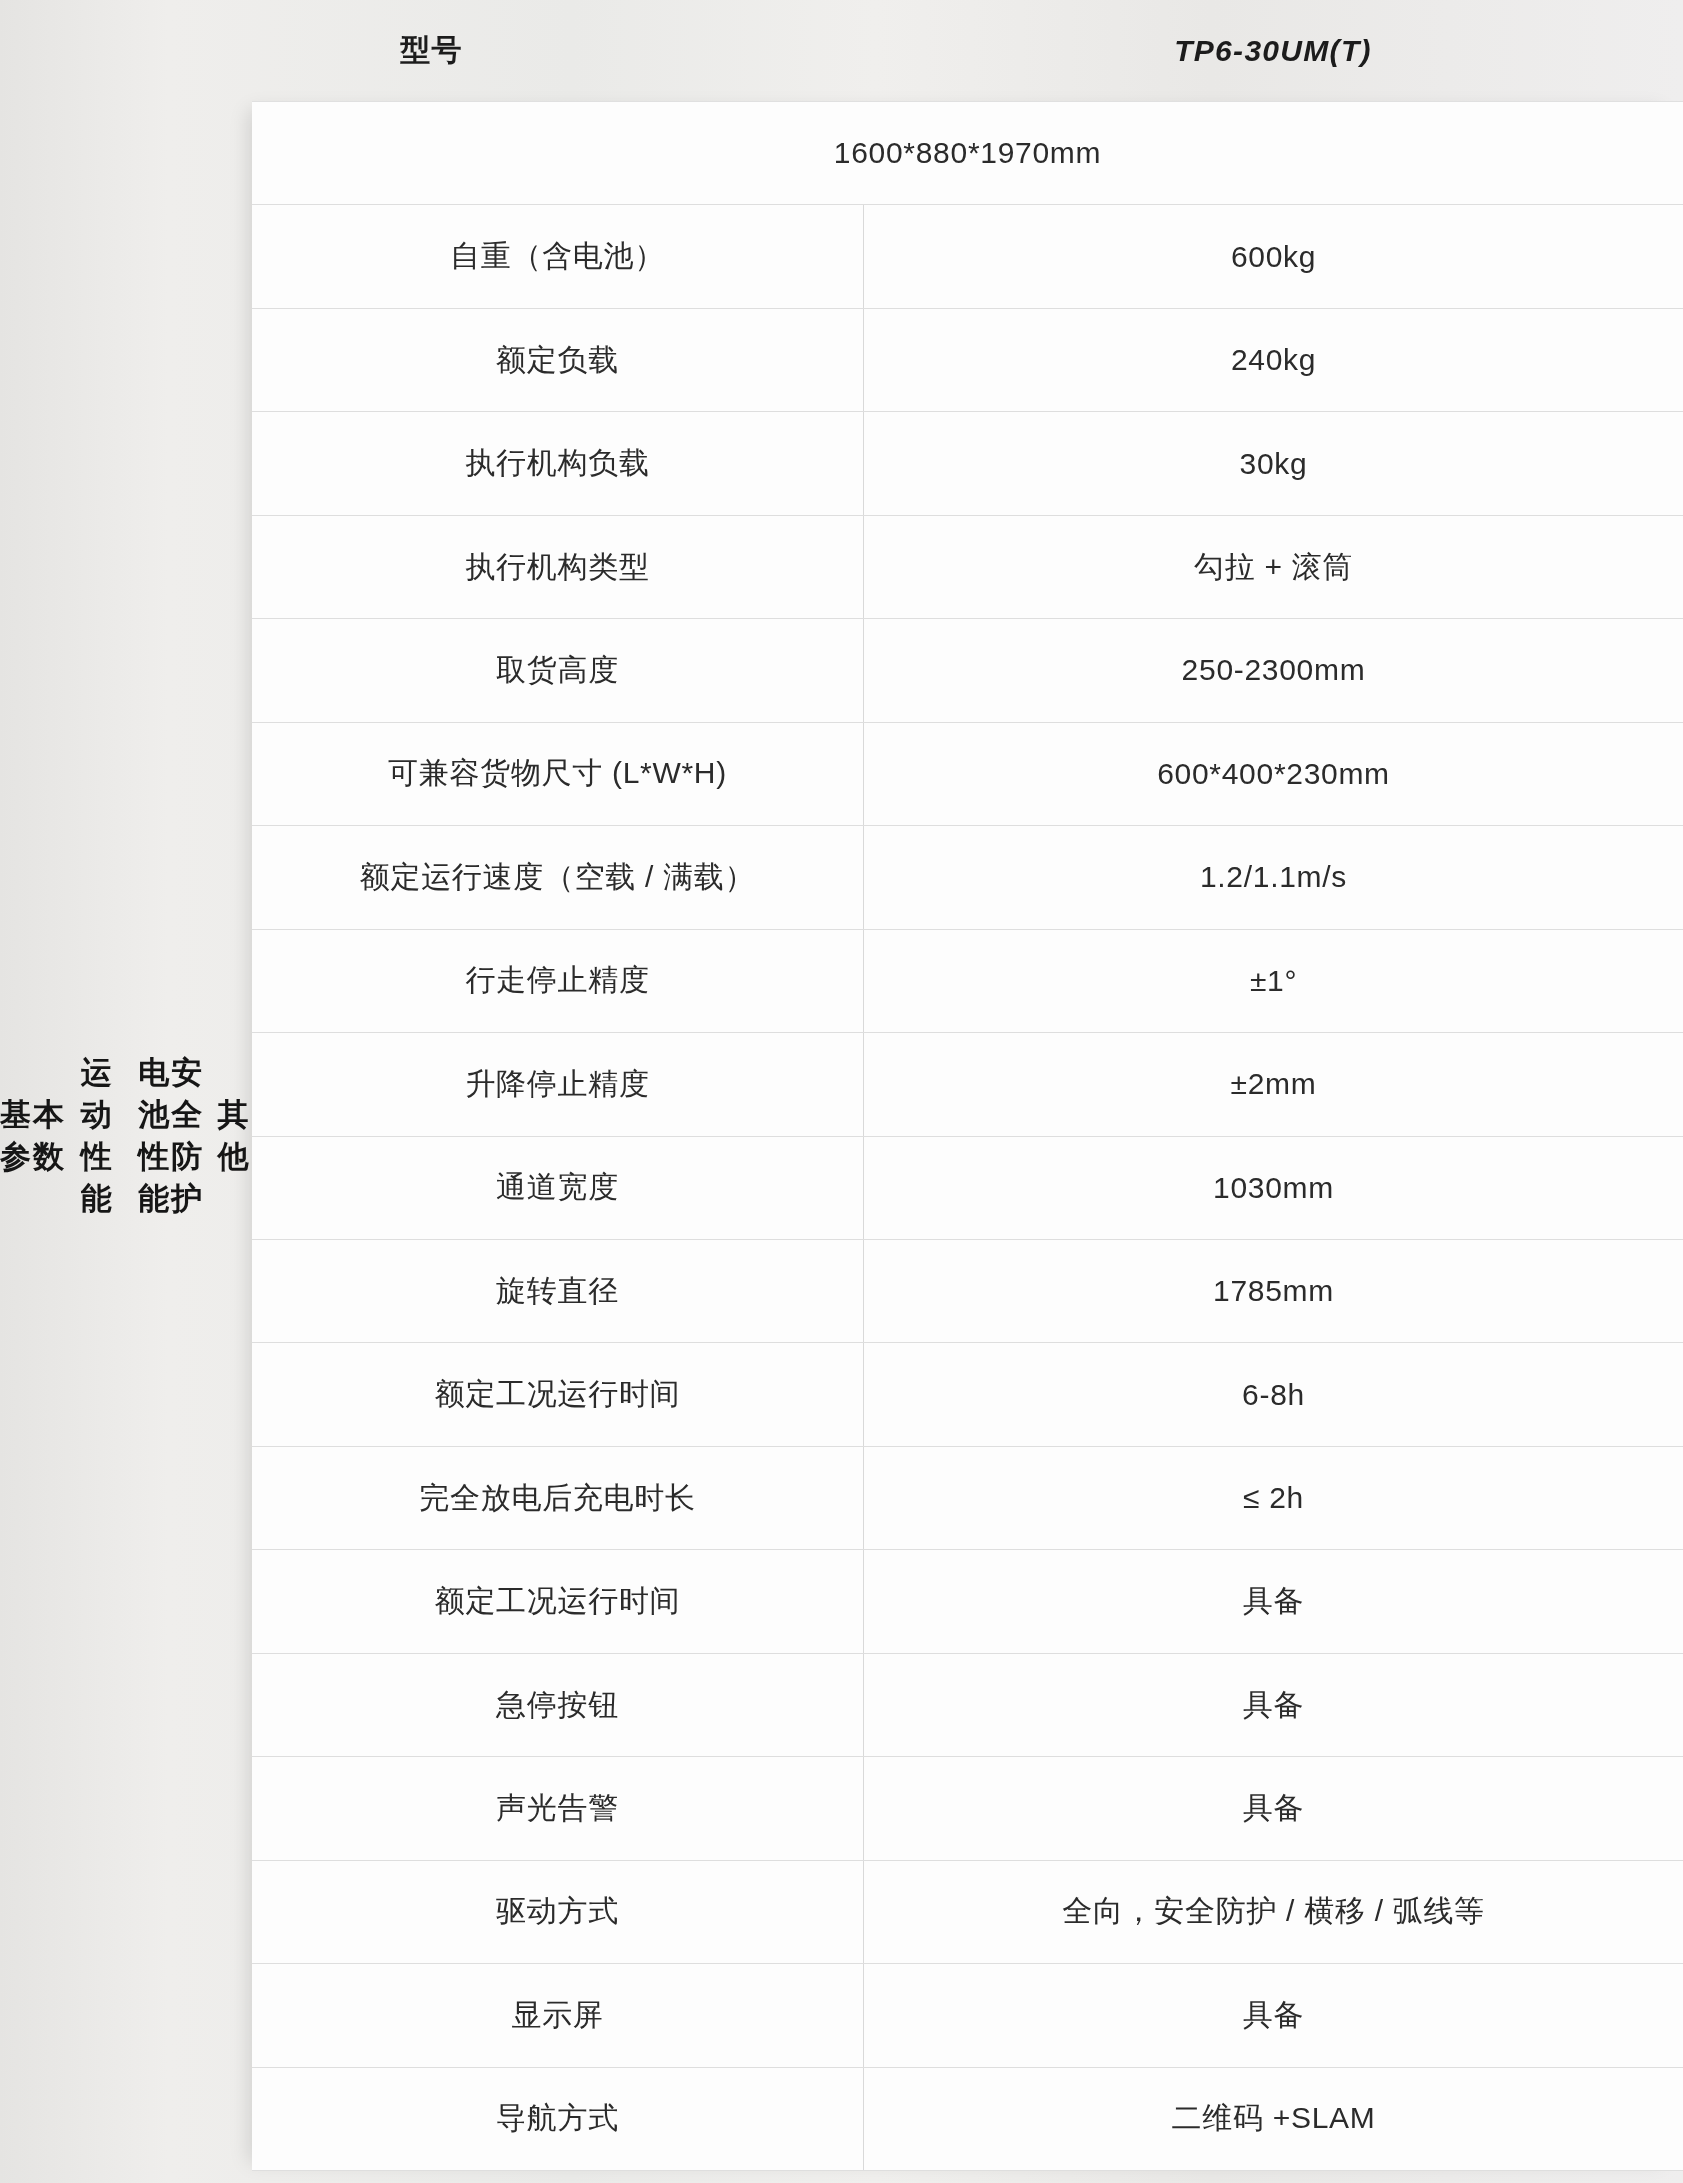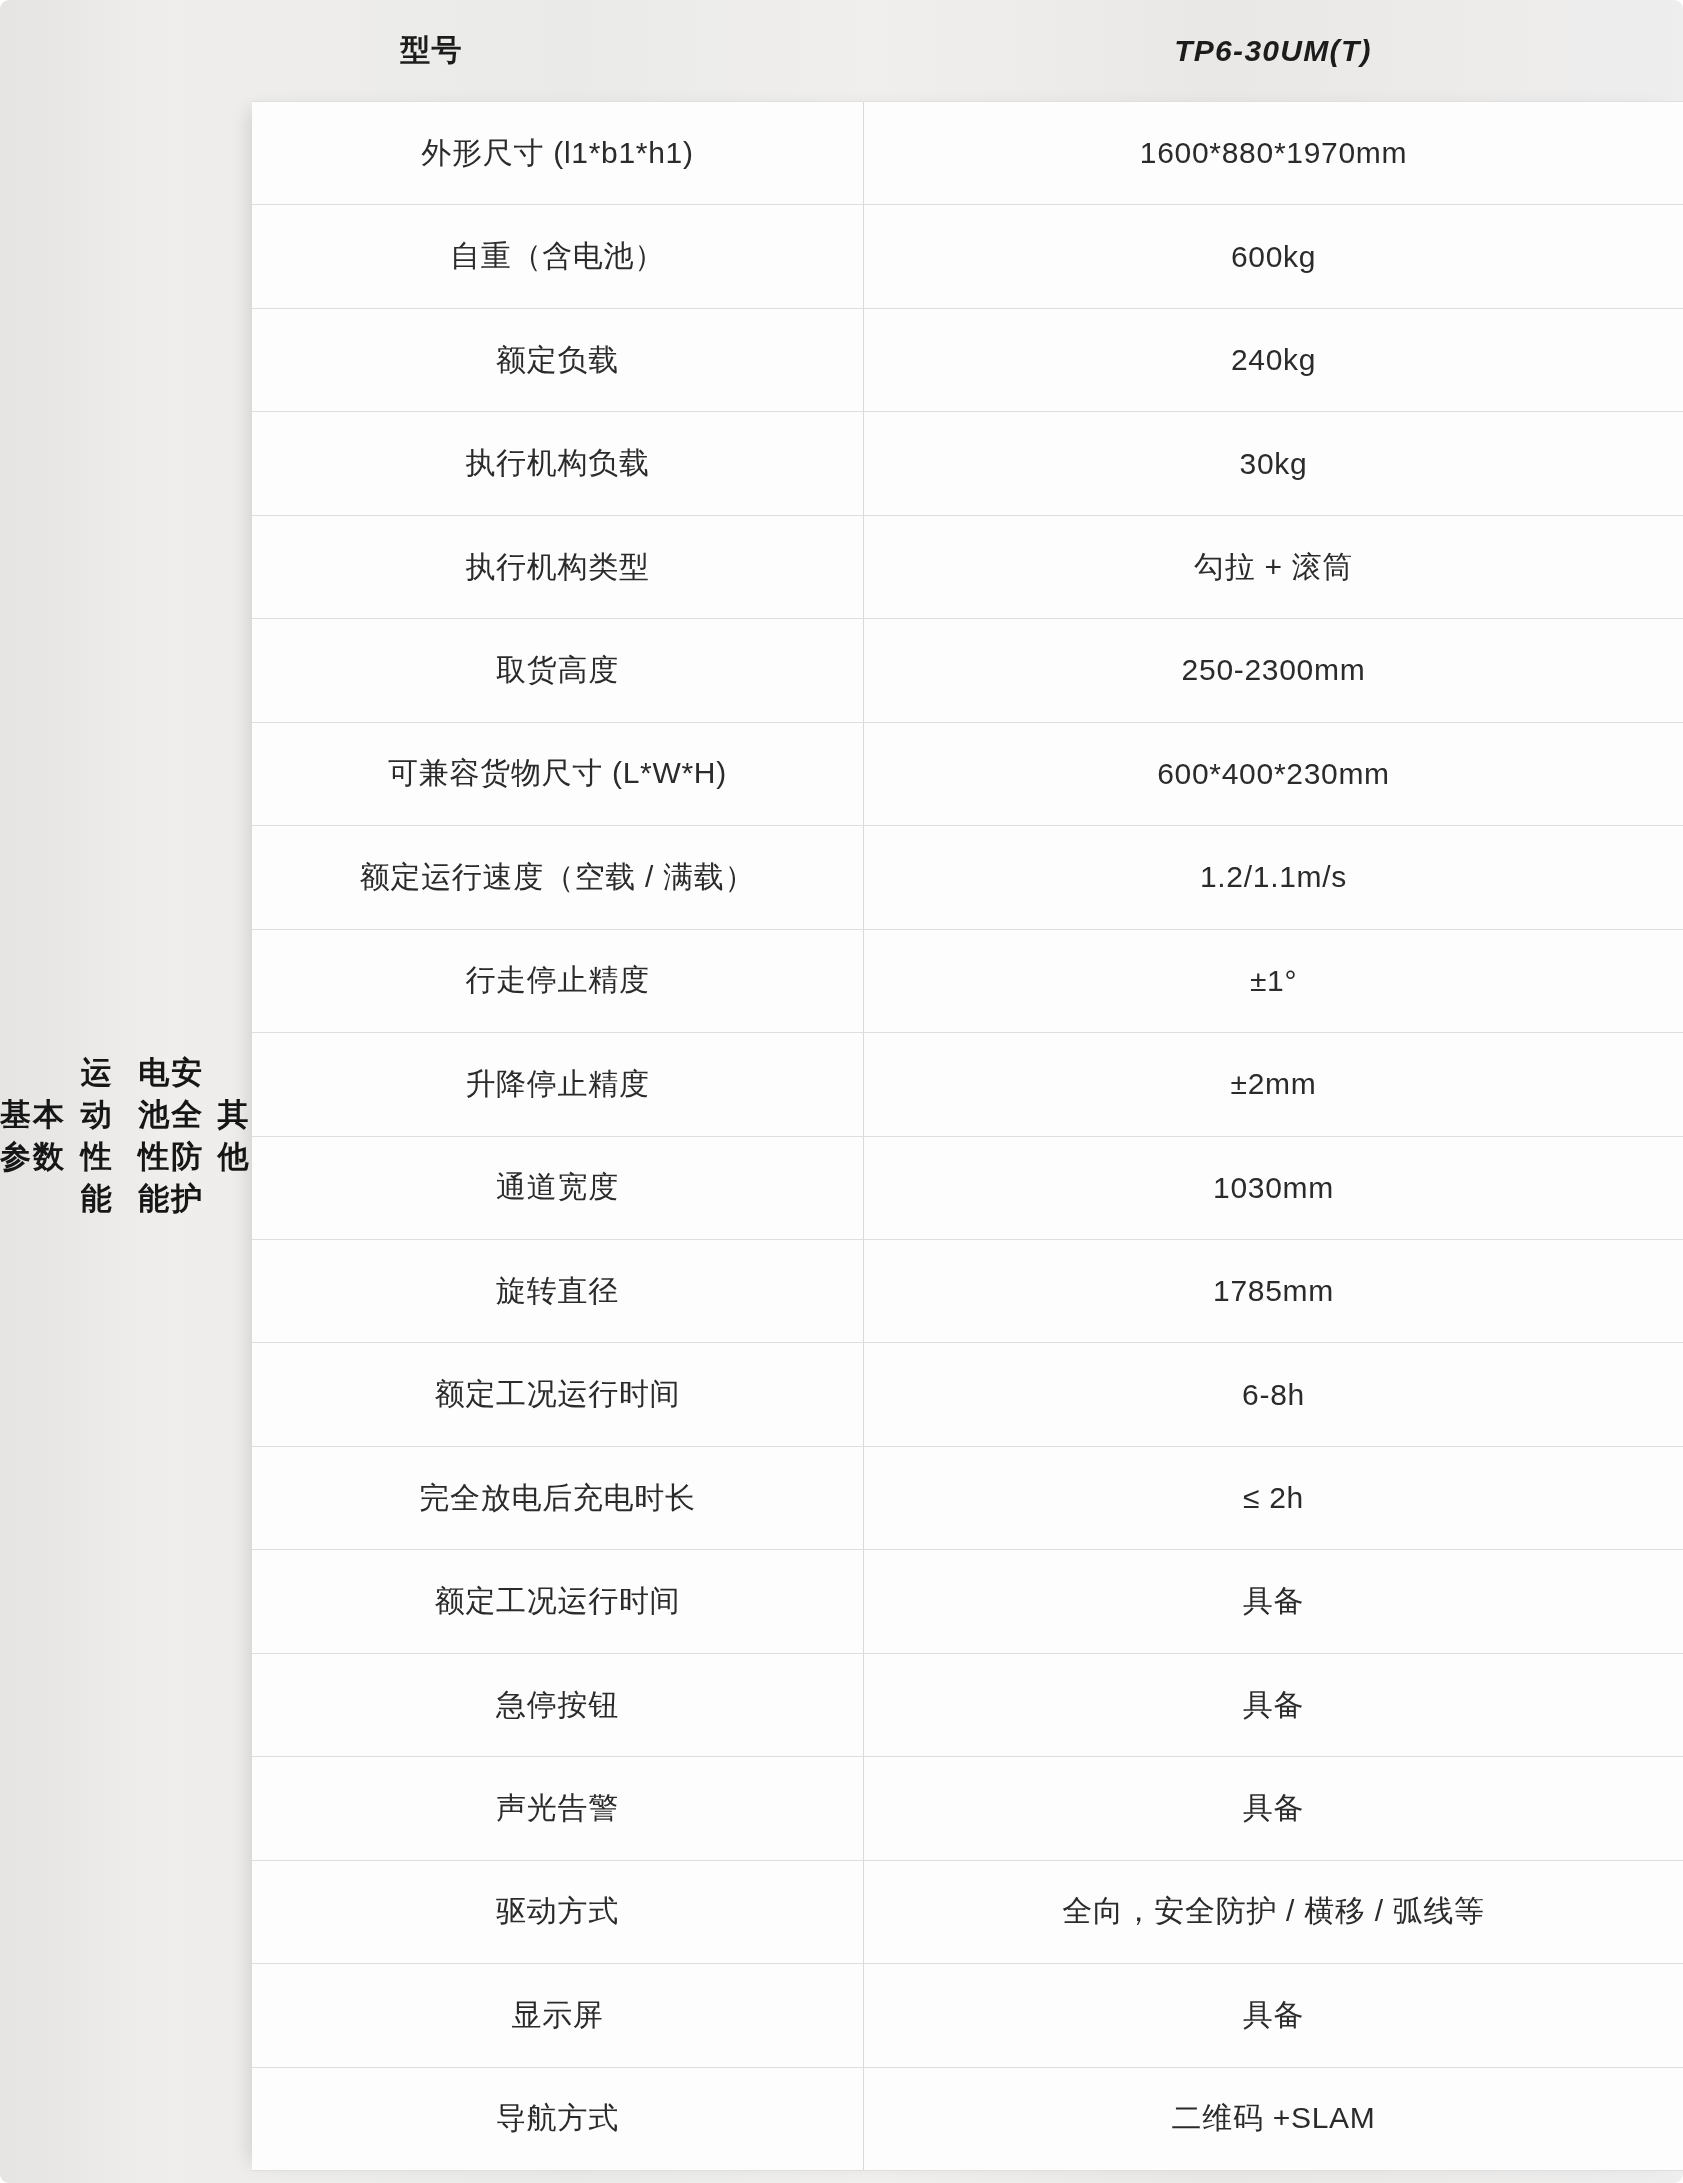--- a/index.html
+++ b/index.html
@@ -12,21 +12,20 @@
     overflow: hidden;
     font-family: "Liberation Sans", "DejaVu Sans", sans-serif;
   }
   .page {
     position: relative;
     width: 1683px;
     height: 2183px;
     background: linear-gradient(90deg,
       #e5e4e2 0%, #efeeec 10%, #eaeae8 34%,
       #f0efed 52%, #e9e8e6 72%, #efeeee 100%);
-    border-radius: 9px;
   }
   .header-row {
     position: absolute;
     top: 0; left: 0;
     width: 1683px;
     height: 101px;
     display: flex;
   }
   .header-cell {
     display: flex;
@@ -112,21 +111,20 @@
     <div class="category-col">
       <div class="cat span-7">基本参数</div>
       <div class="cat span-5">运动性能</div>
       <div class="cat span-2">电池性能</div>
       <div class="cat span-4">安全防护</div>
       <div class="cat span-3">其他</div>
     </div>
 
     <div class="table">
       <div class="row">
-        <div class="cell label">外形尺寸 (l1*b1*h1)</div>
         <div class="cell value">1600*880*1970mm</div>
       </div>
       <div class="row">
         <div class="cell label">自重（含电池）</div>
         <div class="cell value">600kg</div>
       </div>
       <div class="row">
         <div class="cell label">额定负载</div>
         <div class="cell value">240kg</div>
       </div>

